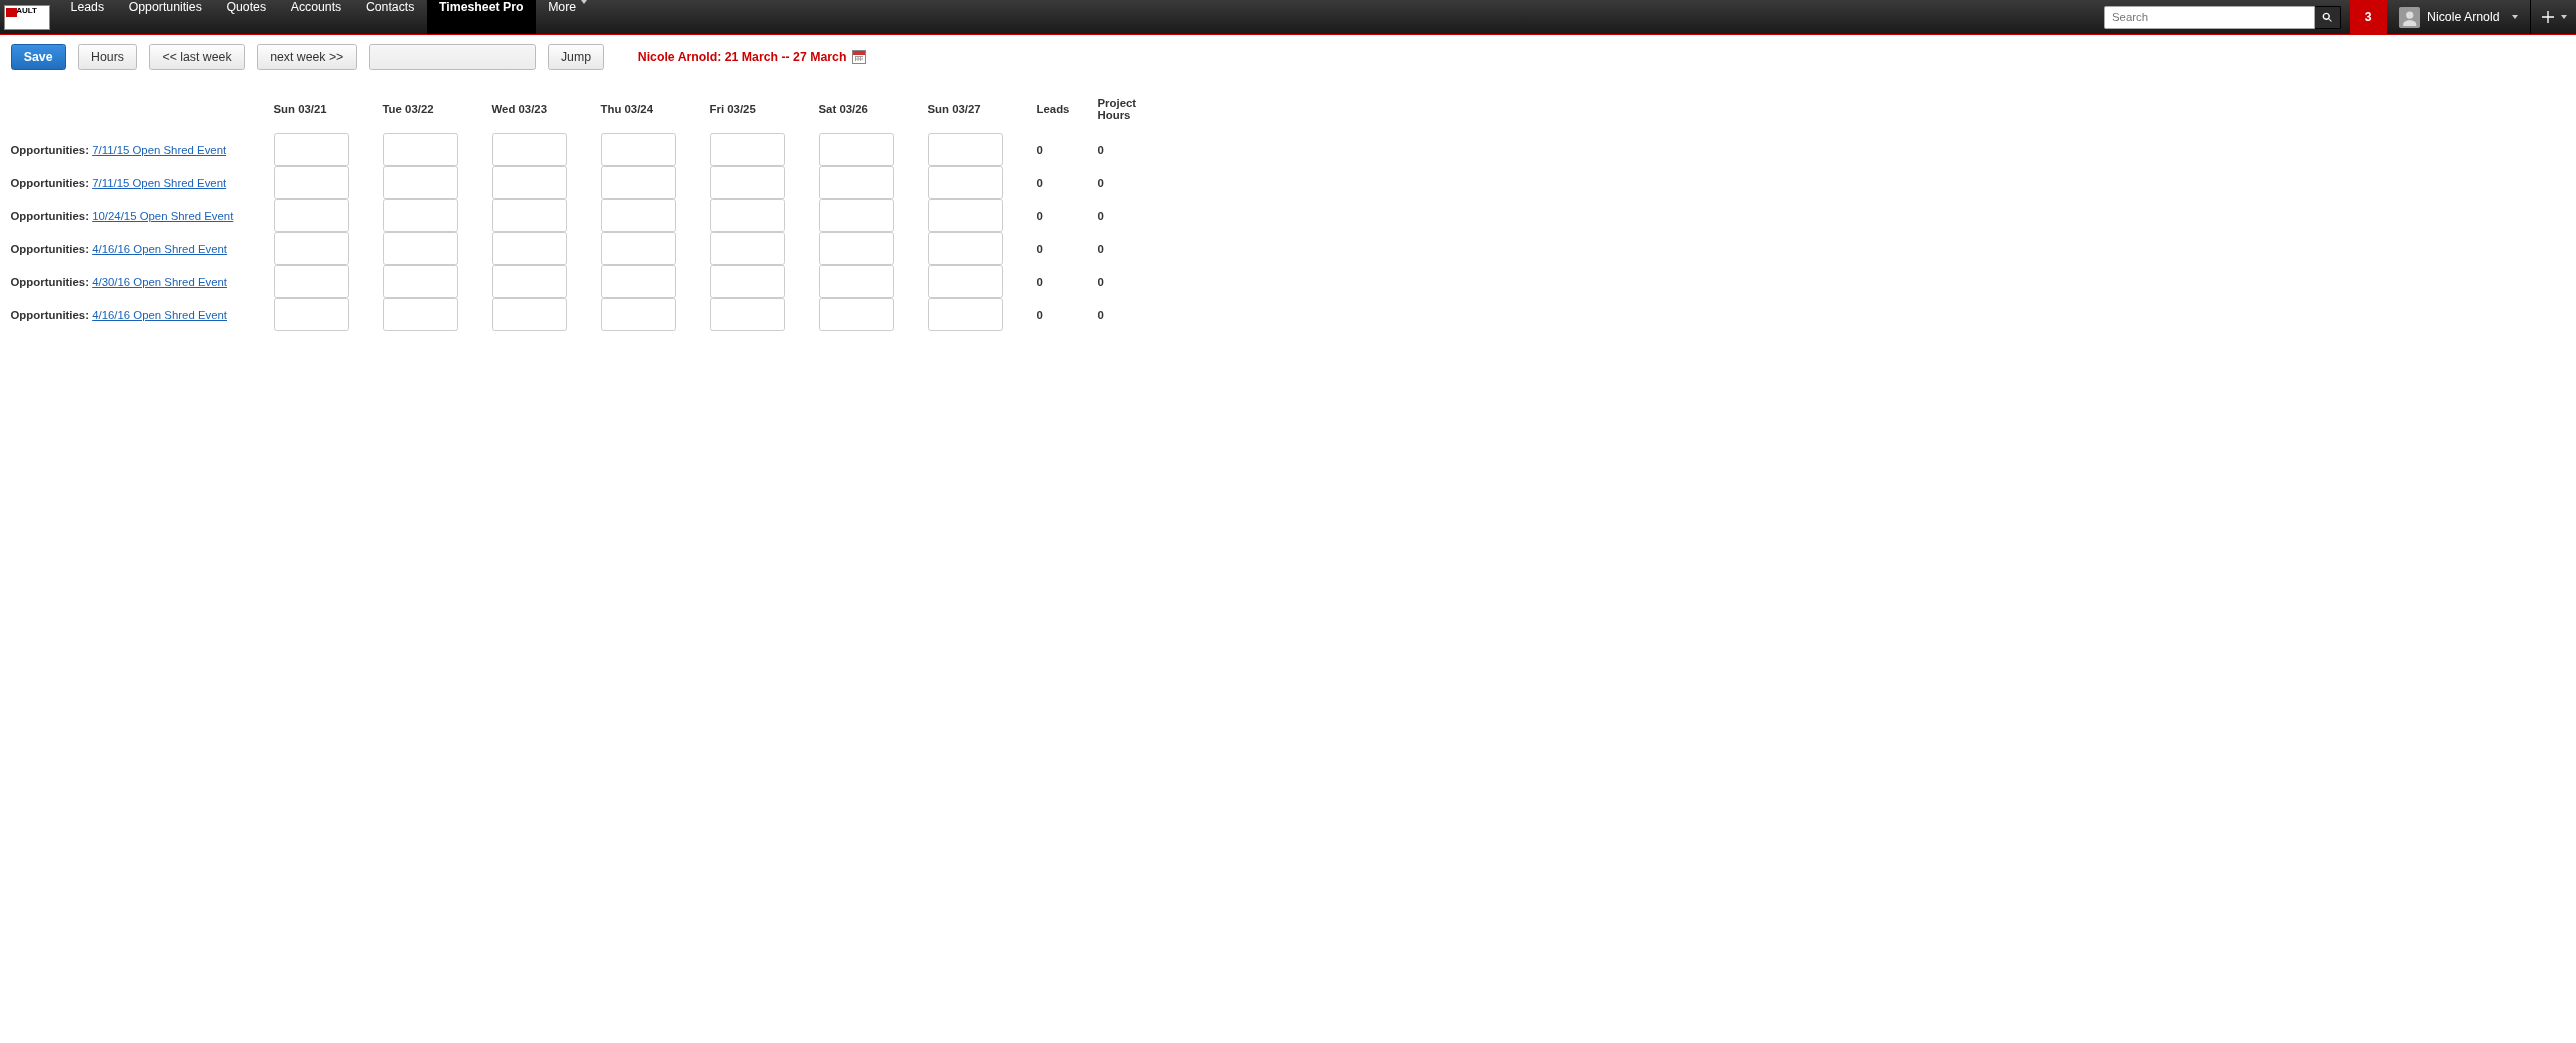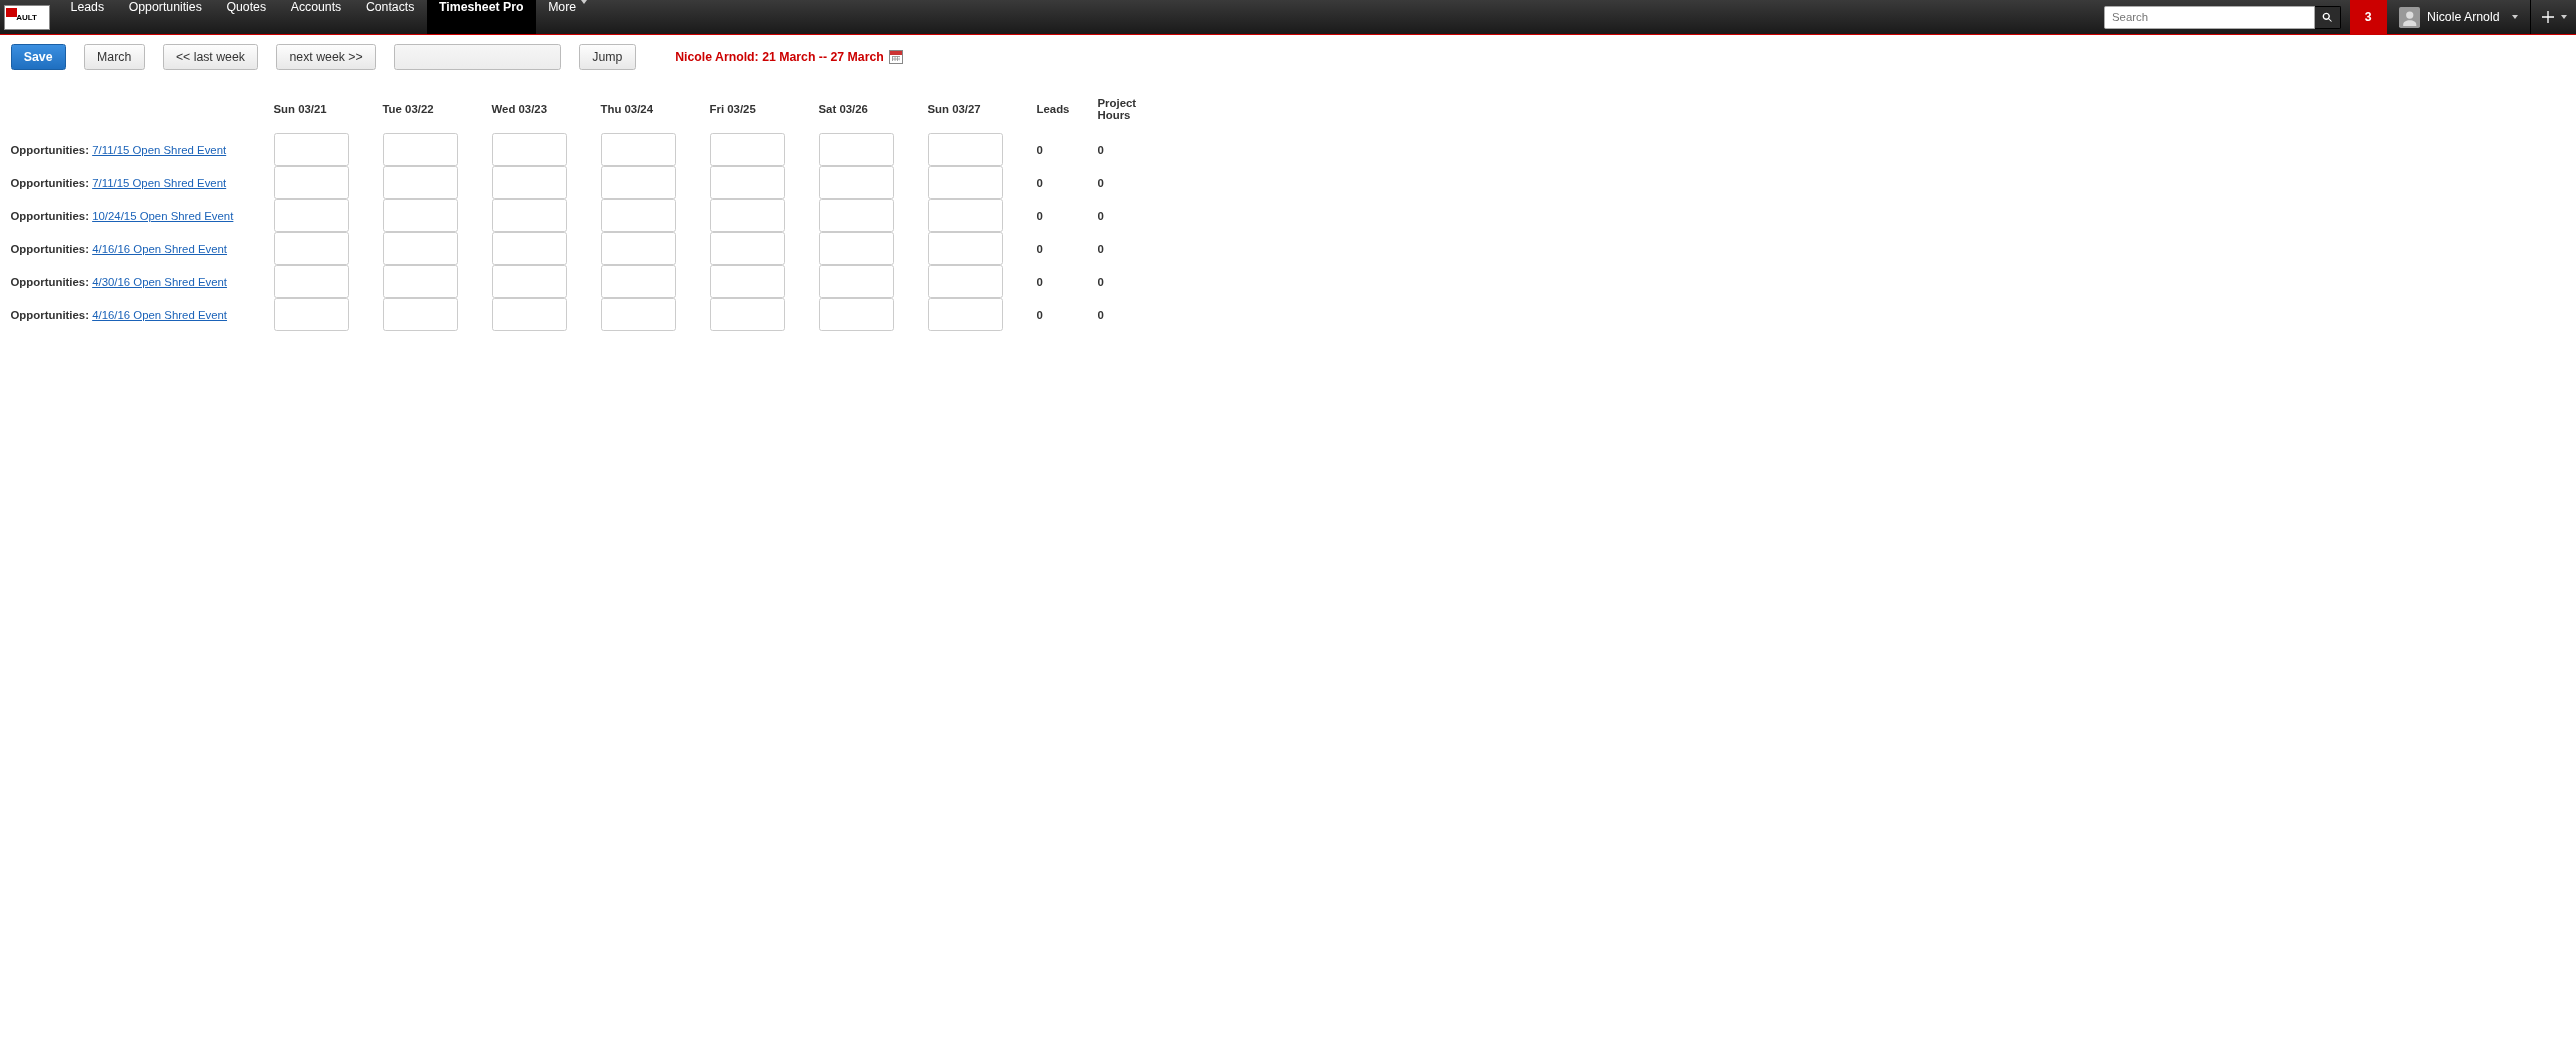--- a/index.html
+++ b/index.html
@@ -13,21 +13,20 @@
     border-bottom: 1.8px solid #c00;
     height: 35px;
   }
   .logo {
     width: 46px;
     height: 24.6px;
     margin: 5.3px 8.8px 5.3px 3.5px;
     background: #fff;
     border: 0.9px solid #888;
     display: flex;
-    align-items: center;
     justify-content: center;
     font-size: 8px;
     font-weight: bold;
     color: #000;
     position: relative;
   }
   .logo::before {
     content: "";
     position: absolute;
     top: 1.8px; left: 1.8px;
@@ -116,21 +115,21 @@
     color: #fff;
     cursor: pointer;
     border-left: 0.9px solid #000;
   }
   .plus-block svg { fill: #fff; width: 16px; height: 16px; }
 
   
   .toolbar {
     display: flex;
     align-items: center;
-    gap: 18px;
+    gap: 12px;
     padding: 8.8px 10.5px 7px 10.5px;
   }
   .btn {
     padding: 5.3px 12.3px;
     font-size: 12.3px;
     border-radius: 2.6px;
     cursor: pointer;
     background: linear-gradient(to bottom, #fdfdfd, #e8e8e8);
     border: 0.9px solid #bbb;
     color: #333;
@@ -277,21 +276,21 @@
   <div class="plus-block">
     <svg viewBox="0 0 24 24">
         <path d="M11 3h2v8h8v2h-8v8h-2v-8H3v-2h8z"></path>
       </svg>
     <span class="caret"></span>
   </div>
 </div>
 
 <div class="toolbar">
   <button class="btn primary">Save</button>
-  <button class="btn">March</button>
+  <button class="btn">Hours</button>
   <button class="btn">&lt;&lt; last week</button>
   <button class="btn">next week &gt;&gt;</button>
   <input class="date-input" type="text" value="" style="">
   <button class="btn">Jump</button>
   <div class="range-label">
     <span>Nicole Arnold: 21 March -- 27 March</span>
     <span class="cal-icon"></span>
   </div>
 </div>
 

